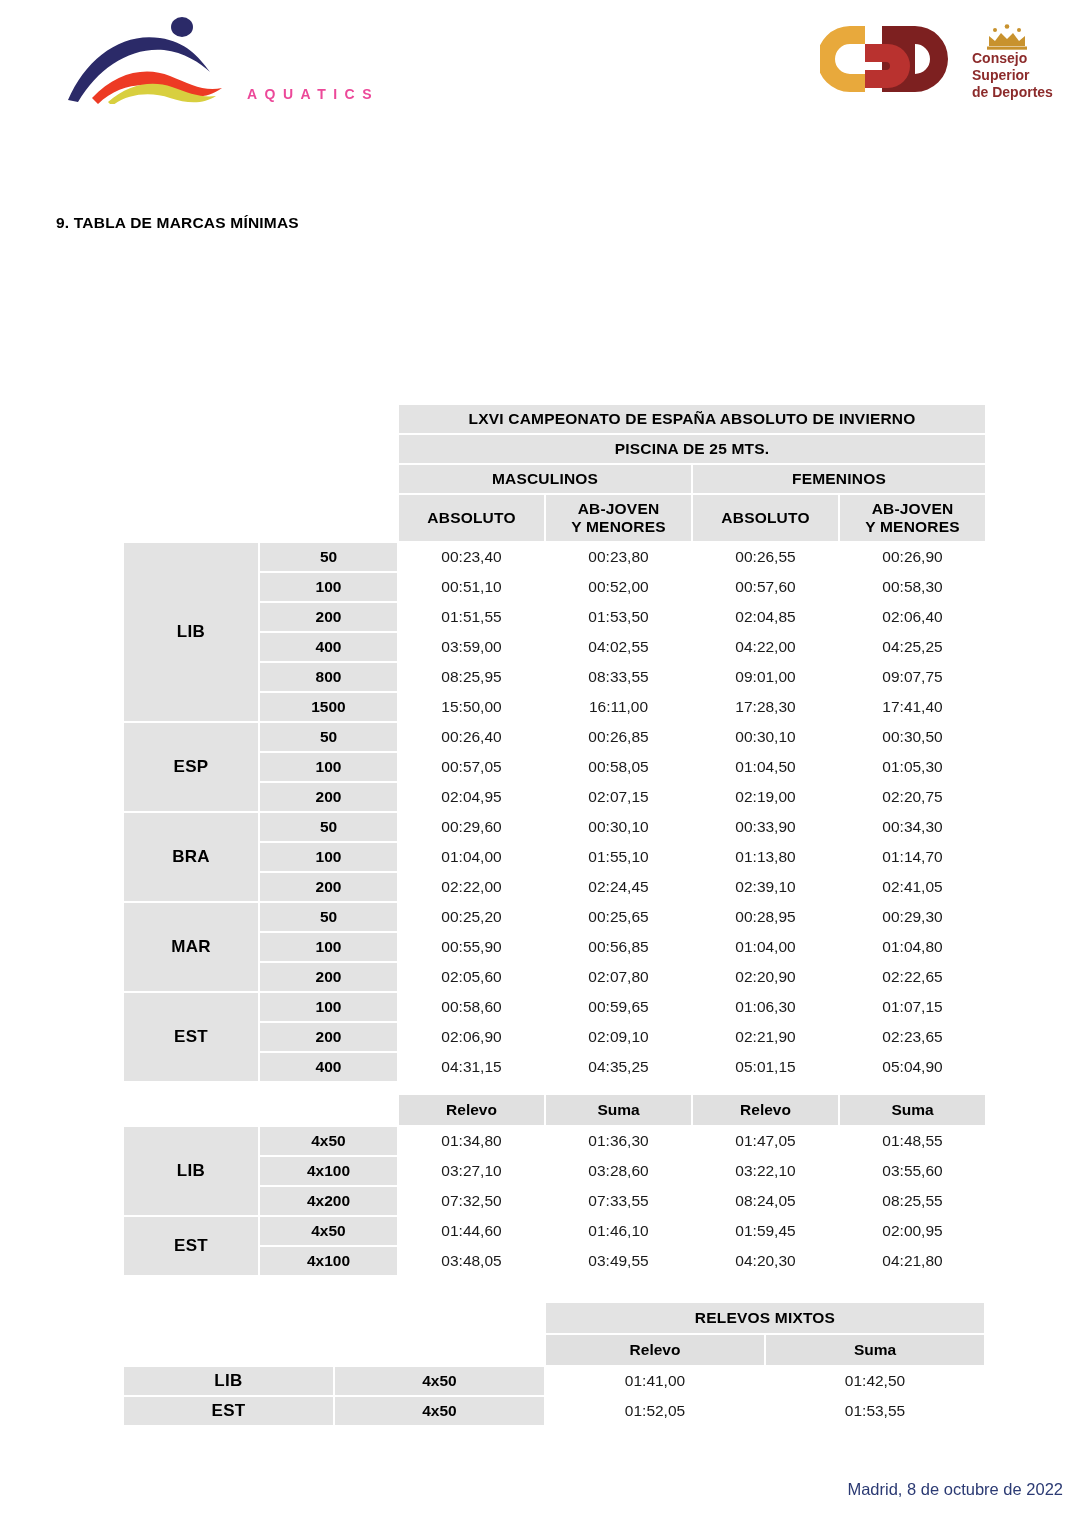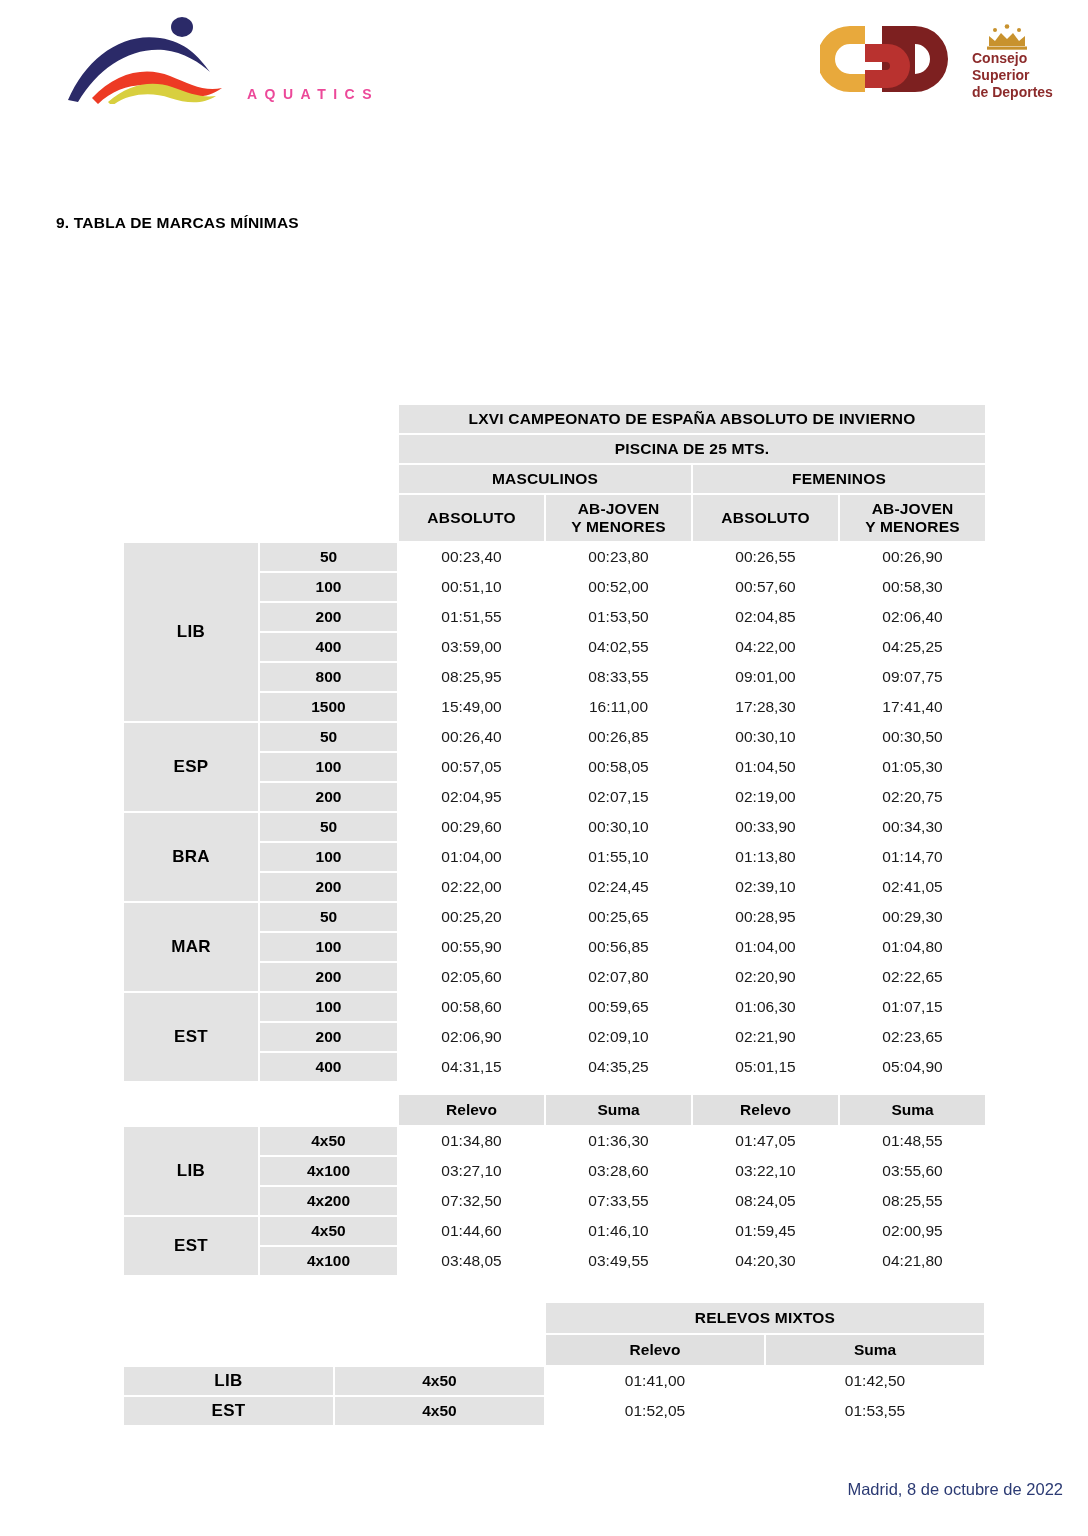--- a/index.html
+++ b/index.html
@@ -308,21 +308,21 @@
       </tr>
       <tr>
         <td class="dist" style="height: 28px;">800</td>
         <td class="val" style="height: 28px;">08:25,95</td>
         <td class="val" style="height: 28px;">08:33,55</td>
         <td class="val" style="height: 28px;">09:01,00</td>
         <td class="val" style="height: 28px;">09:07,75</td>
       </tr>
       <tr>
         <td class="dist" style="height: 28px;">1500</td>
-        <td class="val" style="height: 28px;">15:49,00</td>
+        <td class="val" style="height: 28px;">15:50,00</td>
         <td class="val" style="height: 28px;">16:11,00</td>
         <td class="val" style="height: 28px;">17:28,30</td>
         <td class="val" style="height: 28px;">17:41,40</td>
       </tr>
       <tr>
         <td class="grp" rowspan="3">ESP</td>
         <td class="dist" style="height: 28px;">50</td>
         <td class="val" style="height: 28px;">00:26,40</td>
         <td class="val" style="height: 28px;">00:26,85</td>
         <td class="val" style="height: 28px;">00:30,10</td>

